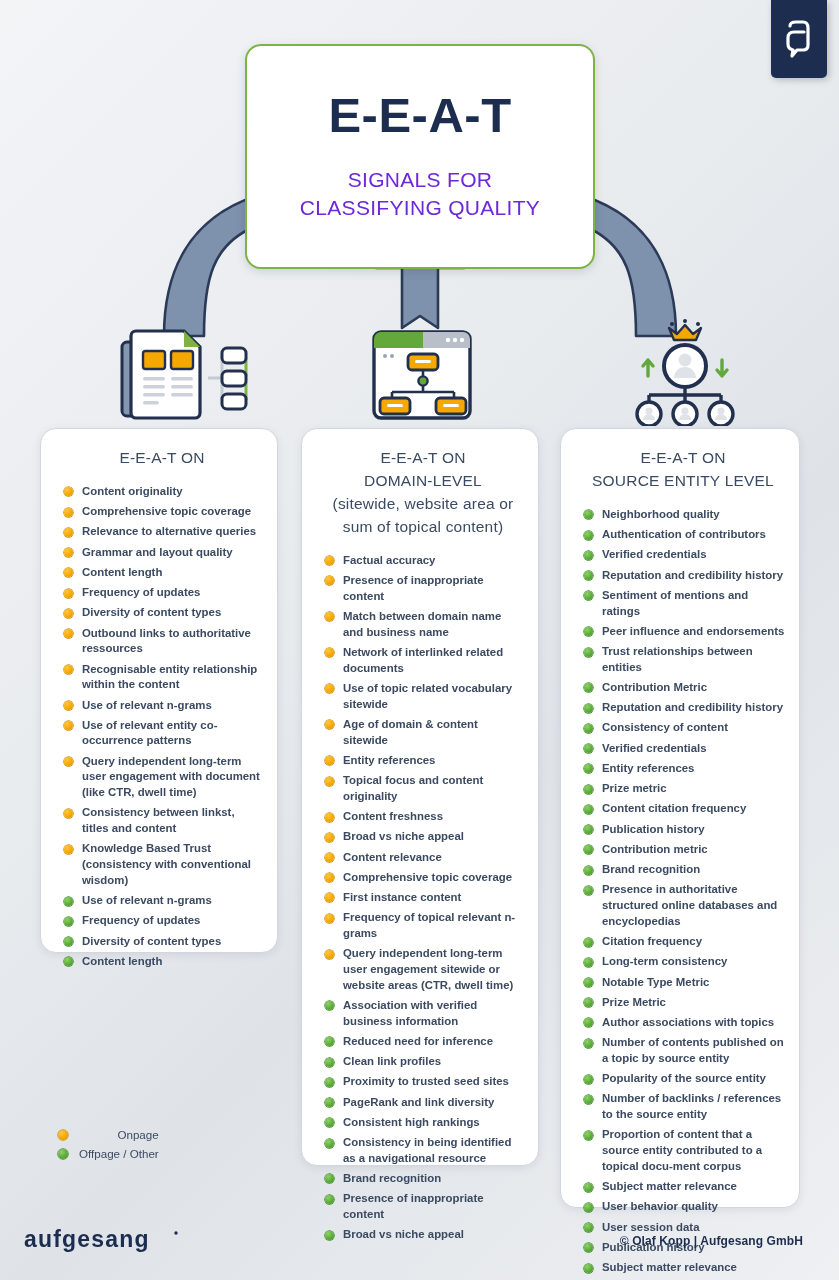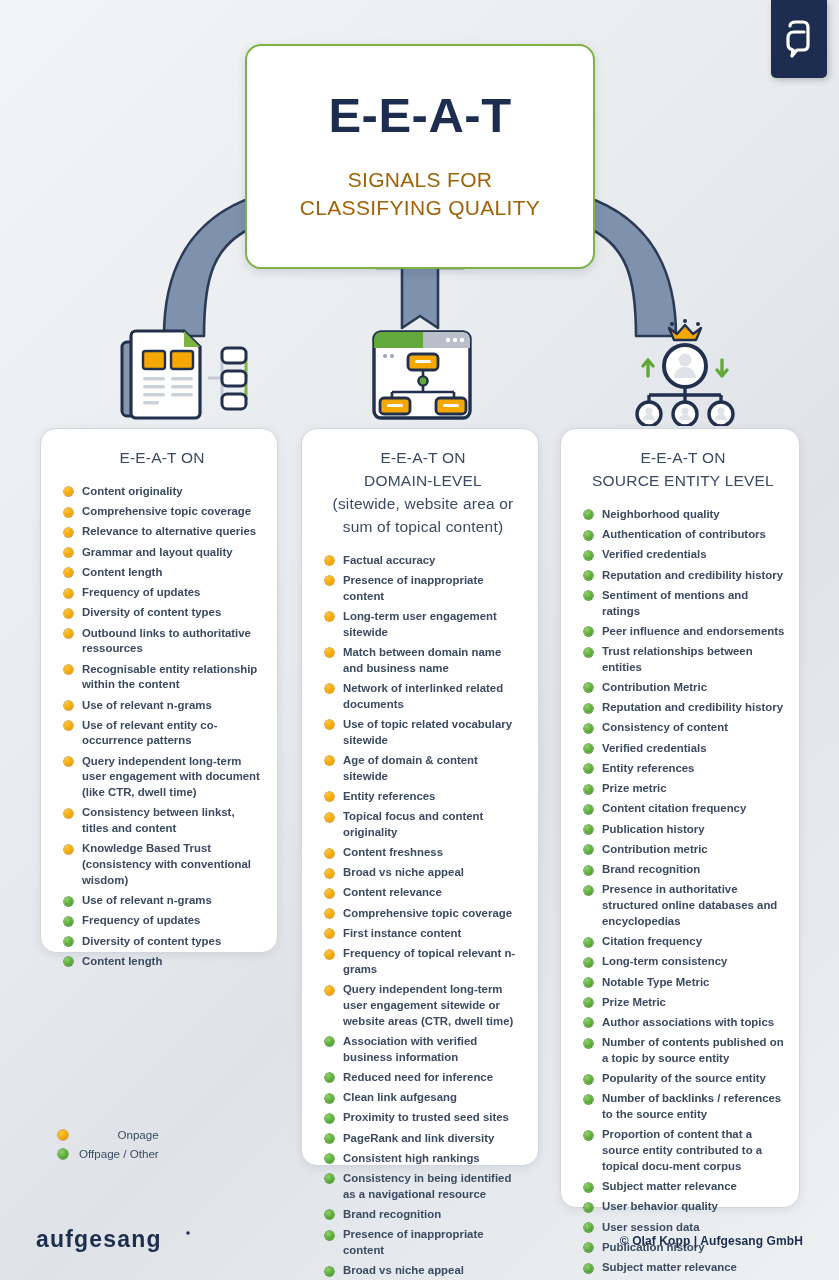--- a/index.html
+++ b/index.html
@@ -40,21 +40,21 @@
     display: flex; flex-direction: column;
     align-items: center; justify-content: center;
     padding: 10px 27px;
   }
   #hero-title {
     font-size: 49px; font-weight: 700; letter-spacing: .5px;
     color: #1c2d4f; line-height: 1;
     margin-bottom: 26px;
   }
   #hero-sub {
-    font-size: 21px; color: #a16207; text-align: center;
+    font-size: 21px; color: #6d28d9; text-align: center;
     line-height: 1.32; letter-spacing: .3px;
   }
 
   
   .arrow-svg { position: absolute; z-index: 4; overflow: visible; }
   #arrow-left  { left: 160px; top: 140px;  width: 160px; height: 200px; }
   #arrow-mid   { left: 372px; top: 212px;  width: 96px;  height: 120px; }
   #arrow-right { left: 520px; top: 140px;  width: 160px; height: 200px; }
 
   
@@ -139,21 +139,21 @@
   }
 
   
   #footer {
     position: absolute;
     left: 0; bottom: 0;
     width: 839px; height: 68px;
     display: flex; align-items: center;
     z-index: 3;
   }
-  #footer-logo { position: absolute; left: 36px; top: 14px; }
+  #footer-logo { position: absolute; left: 24px; top: 14px; }
   #footer-credit {
     position: absolute; right: 36px; top: 22px;
     font-size: 12px; color: #1c2d4f; font-weight: 600;
     letter-spacing: .1px;
   }
 </style>
 </head>
 <body>
 
 <div id="logo-badge">
@@ -282,37 +282,36 @@
 <div id="card-domain" class="card">
   <div class="card-title">
       <div>E-E-A-T ON</div>
       <div>DOMAIN-LEVEL</div>
       <div>(sitewide, website area or</div>
       <div>sum of topical content)</div>
     </div>
   <ul class="signal-list">
       <li class="onpage">Factual accuracy</li>
       <li class="onpage">Presence of inappropriate content</li>
-      <li class="onpage">Long-term user engagement sitewide</li>
       <li class="onpage">Match between domain name and business name</li>
       <li class="onpage">Network of interlinked related documents</li>
       <li class="onpage">Use of topic related vocabulary sitewide</li>
       <li class="onpage">Age of domain &amp; content sitewide</li>
       <li class="onpage">Entity references</li>
       <li class="onpage">Topical focus and content originality</li>
       <li class="onpage">Content freshness</li>
       <li class="onpage">Broad vs niche appeal</li>
       <li class="onpage">Content relevance</li>
       <li class="onpage">Comprehensive topic coverage</li>
       <li class="onpage">First instance content</li>
       <li class="onpage">Frequency of topical relevant n-grams</li>
       <li class="onpage">Query independent long-term user engagement sitewide or website areas (CTR, dwell time)</li>
       <li class="offpage">Association with verified business information</li>
       <li class="offpage">Reduced need for inference</li>
-      <li class="offpage">Clean link aufgesang</li>
+      <li class="offpage">Clean link profiles</li>
       <li class="offpage">Proximity to trusted seed sites</li>
       <li class="offpage">PageRank and link diversity</li>
       <li class="offpage">Consistent high rankings</li>
       <li class="offpage">Consistency in being identified as a navigational resource</li>
       <li class="offpage">Brand recognition</li>
       <li class="offpage">Presence of inappropriate content</li>
       <li class="offpage">Broad vs niche appeal</li>
     </ul>
 </div>
 

